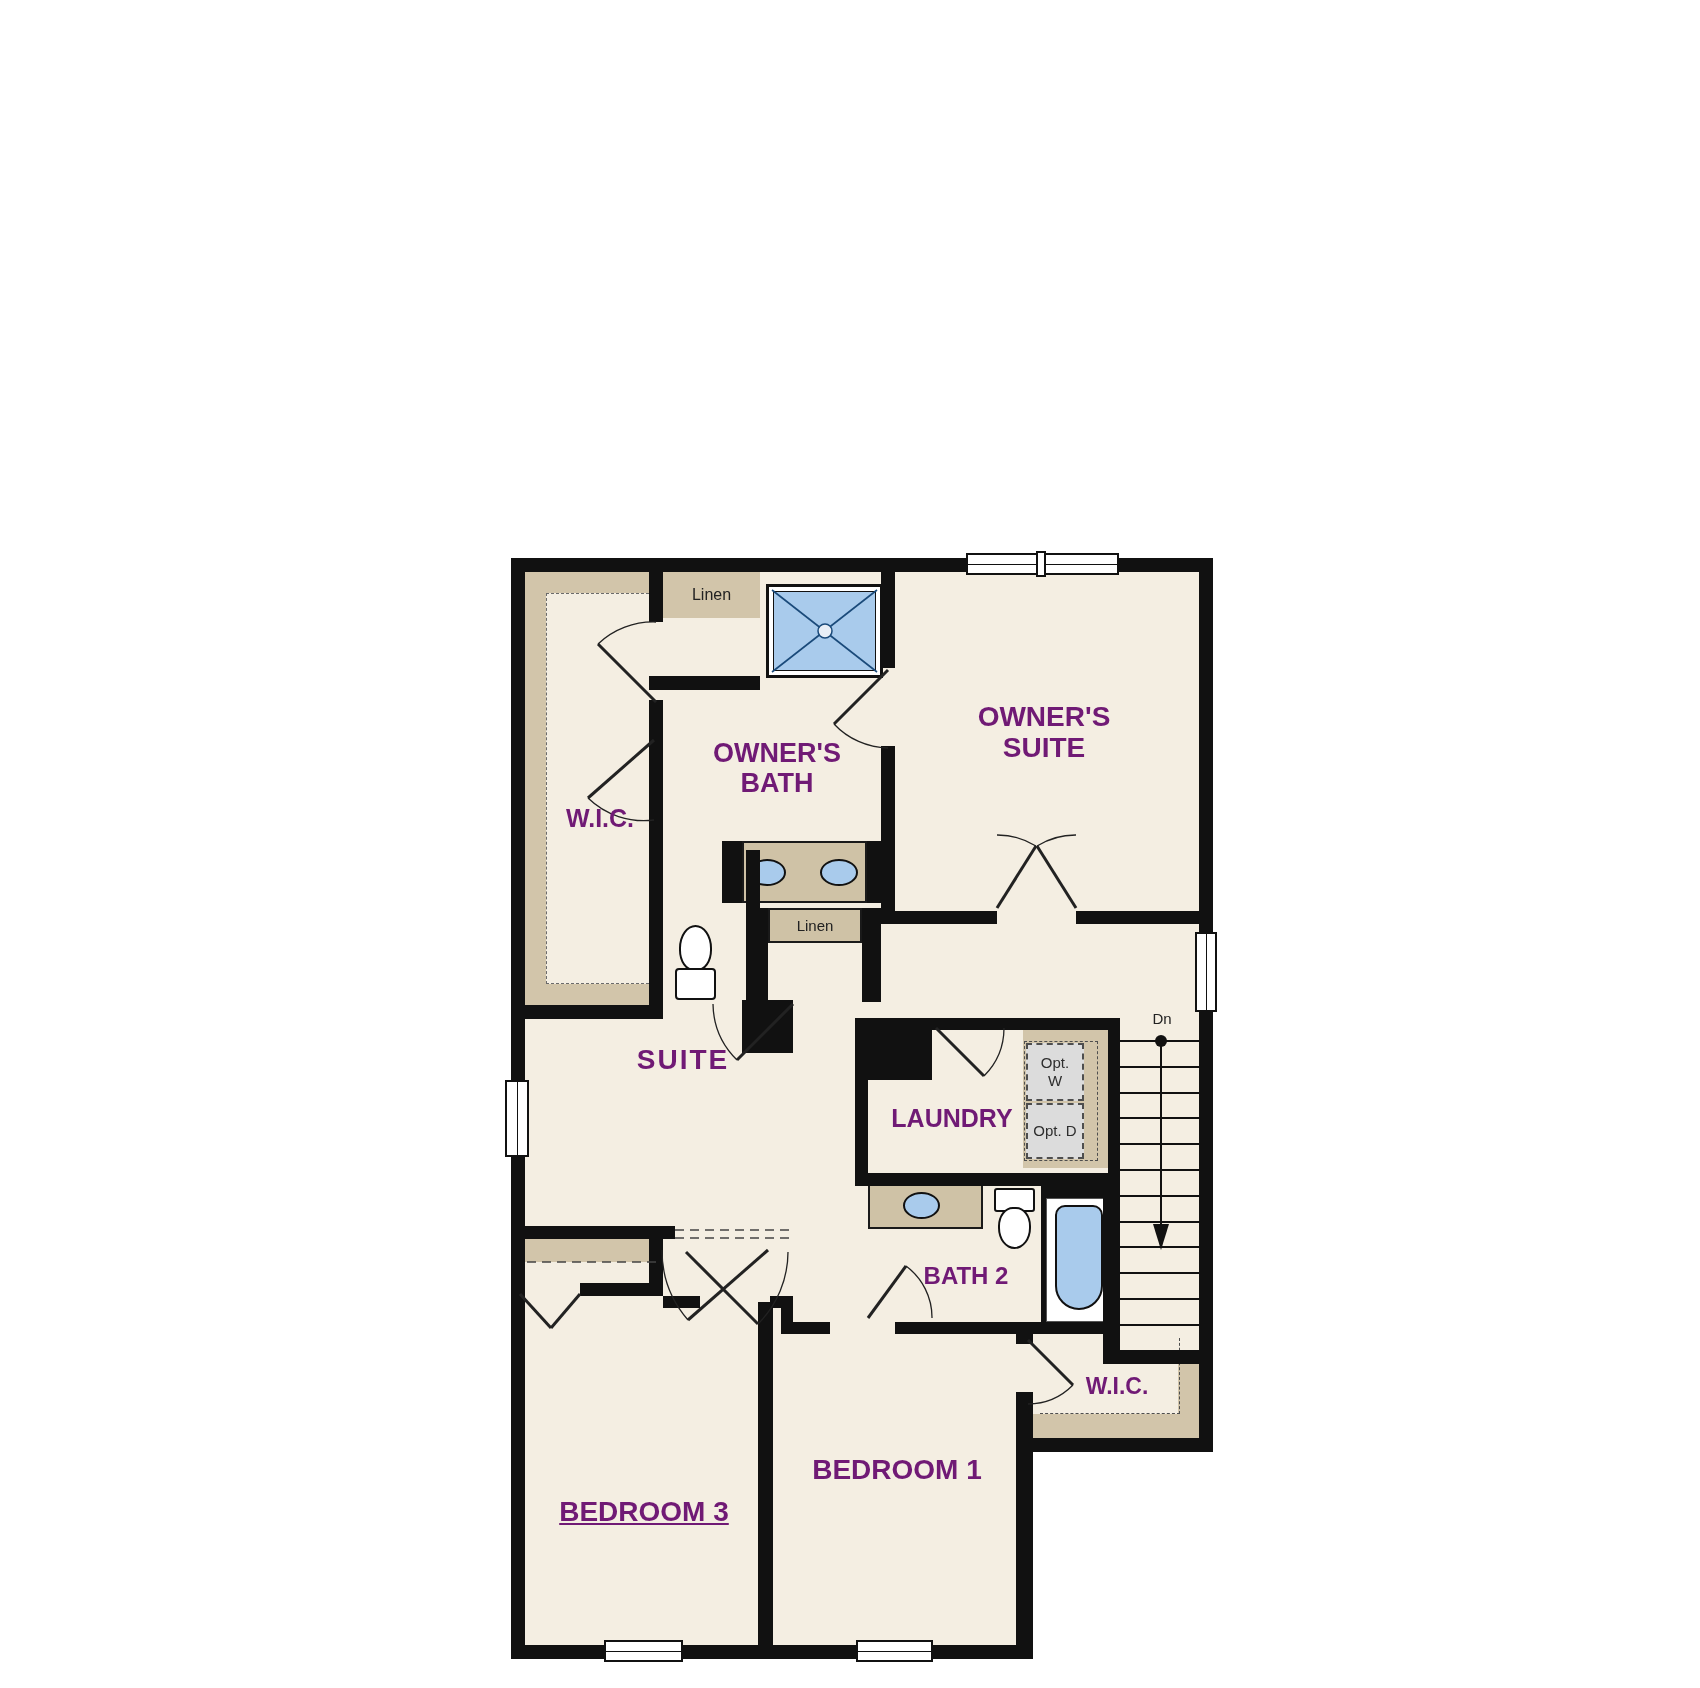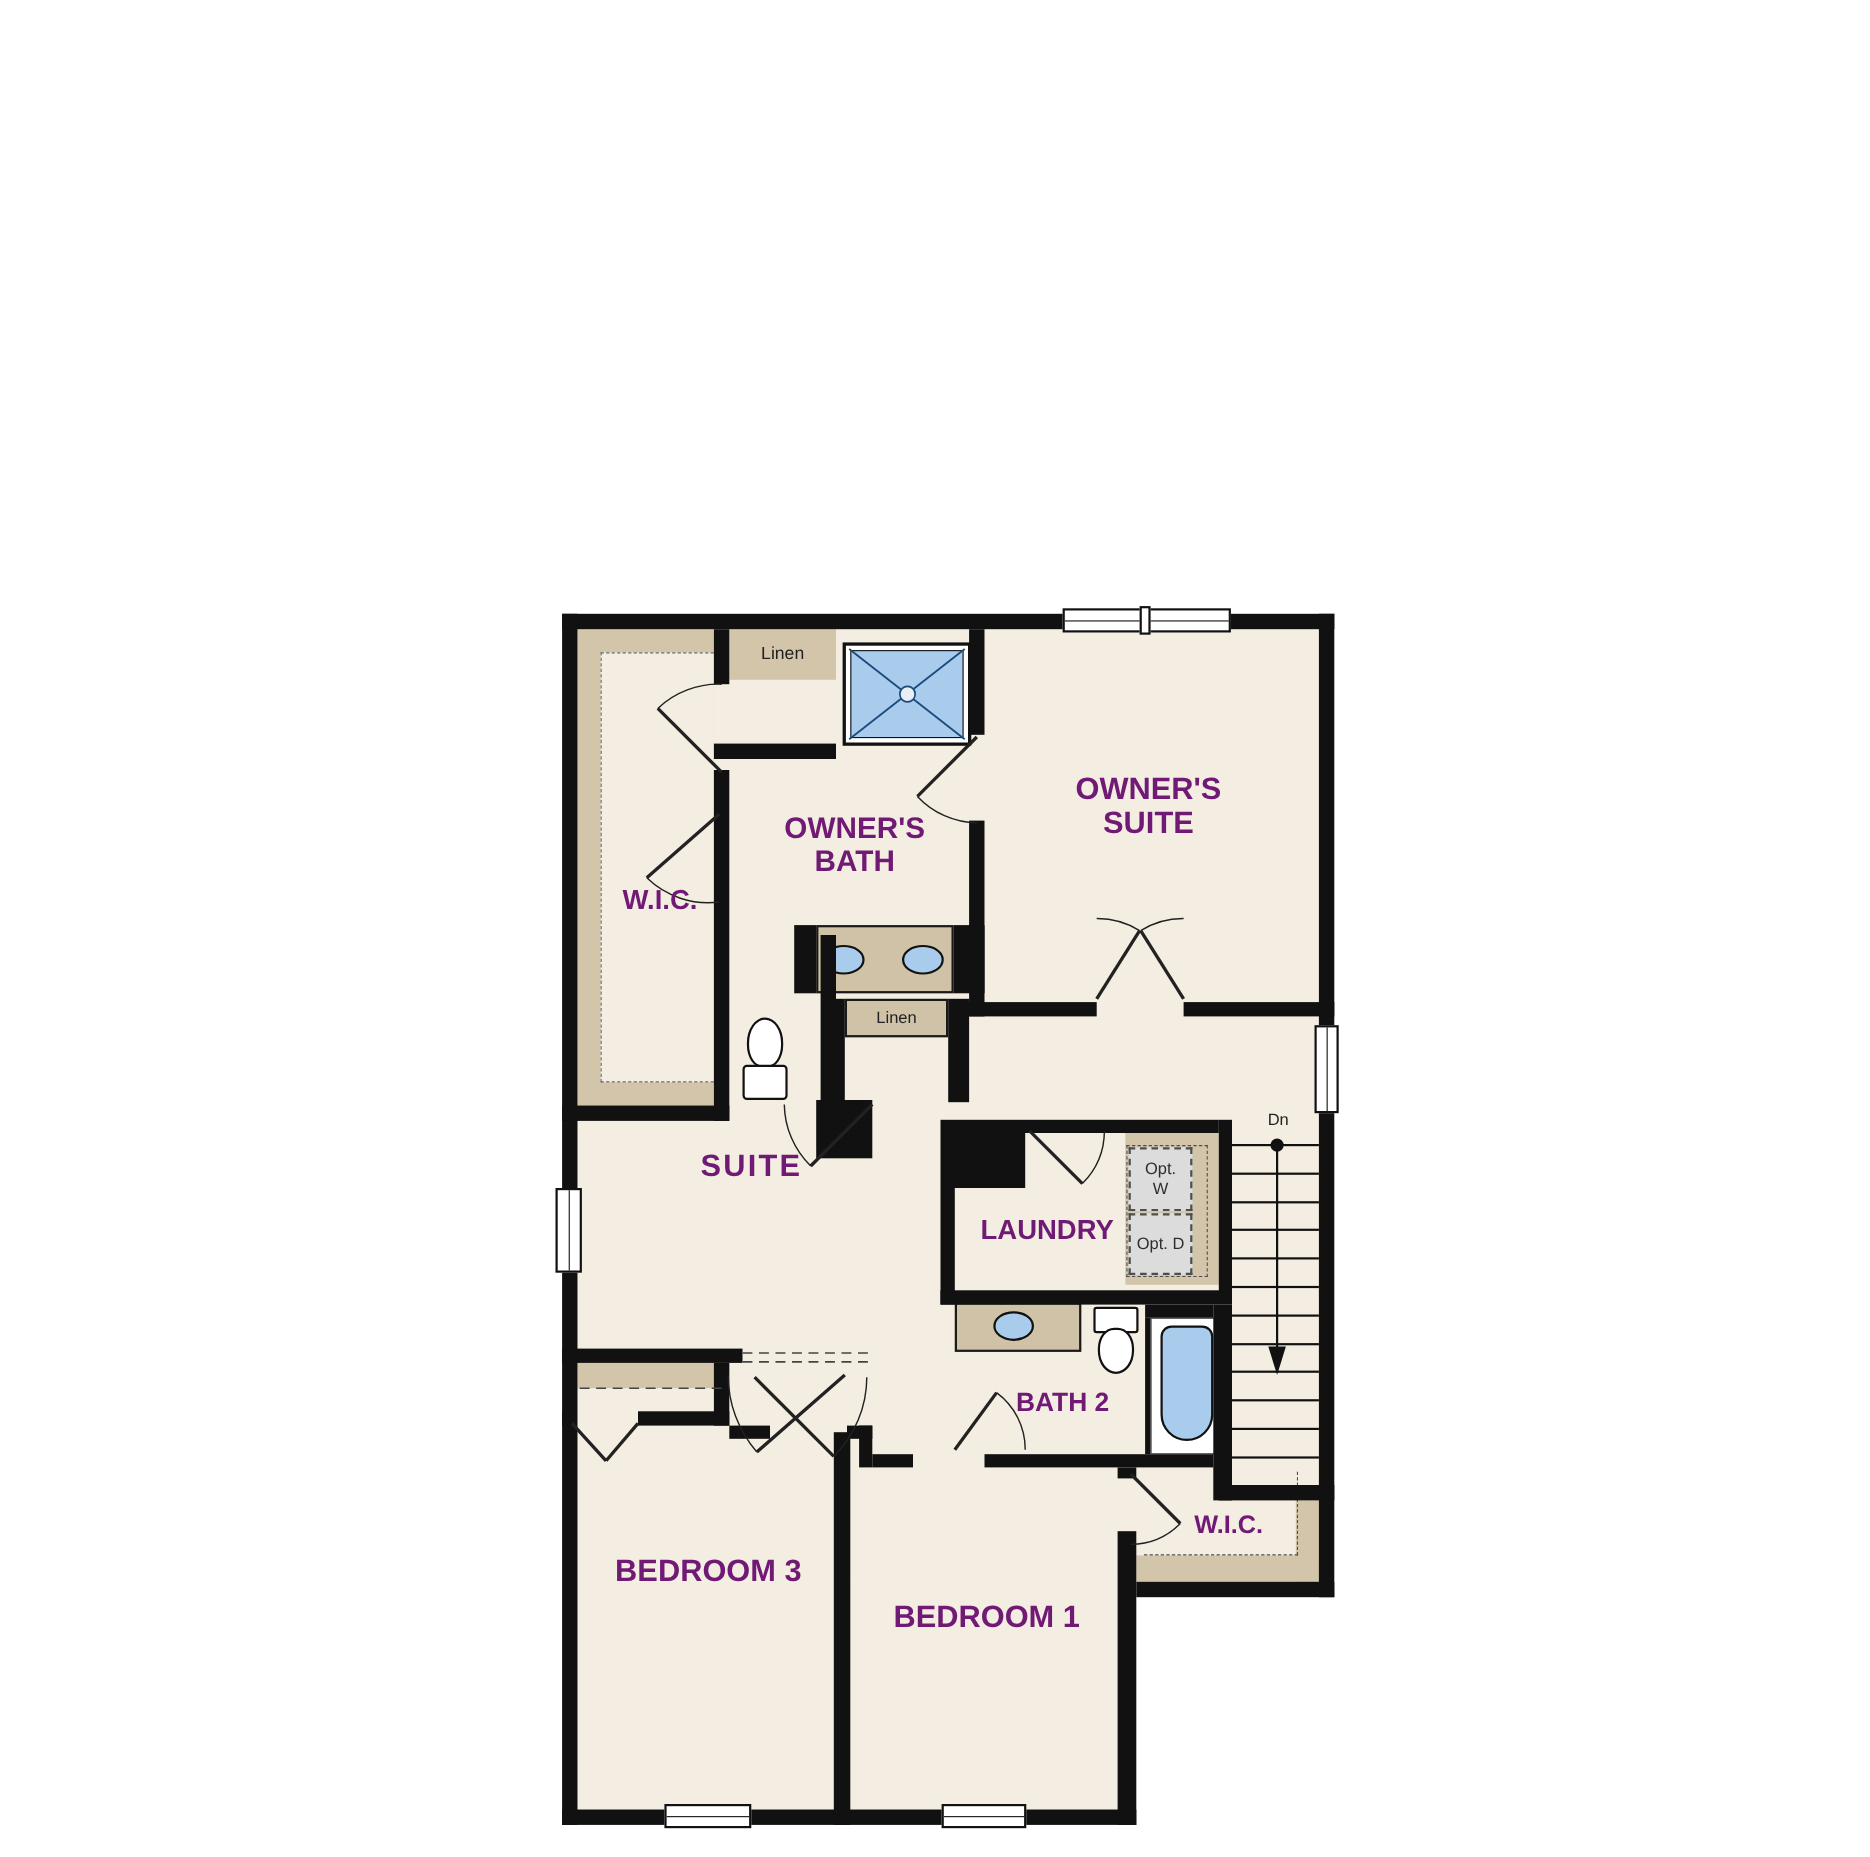--- a/index.html
+++ b/index.html
@@ -228,16 +228,16 @@
   <div class="small-label" style="left:663px;top:586px;width:97px;font-size:16px;">Linen</div>
   <div class="label" style="left:697px;top:738px;width:160px;font-size:27px;line-height:30px;">OWNER'S BATH</div>
   <div class="label" style="left:949px;top:701px;width:190px;font-size:28px;line-height:31px;">OWNER'S SUITE</div>
   <div class="label" style="left:540px;top:804px;width:120px;font-size:25px;">W.I.C.</div>
   <div class="small-label" style="left:768px;top:917px;width:94px;font-size:15px;">Linen</div>
   <div class="label" style="left:613px;top:1044px;width:140px;font-size:28px;letter-spacing:2px;">SUITE</div>
   <div class="label" style="left:877px;top:1104px;width:150px;font-size:25px;">LAUNDRY</div>
   <div class="small-label" style="left:1146px;top:1010px;width:32px;font-size:15px;">Dn</div>
   <div class="label" style="left:921px;top:1250px;width:90px;font-size:24px;line-height:27px;margin-top:12px;">BATH 2</div>
   <div class="label" style="left:1057px;top:1373px;width:120px;font-size:23px;">W.I.C.</div>
-  <div class="label" style="left:544px;top:1412px;width:200px;font-size:28px;">BEDROOM 3</div>
+  <div class="label" style="left:544px;top:1496px;width:200px;font-size:28px;text-decoration:underline;">BEDROOM 3</div>
   <div class="label" style="left:797px;top:1454px;width:200px;font-size:28px;">BEDROOM 1</div>
 
 </div>
 
 </body></html>

